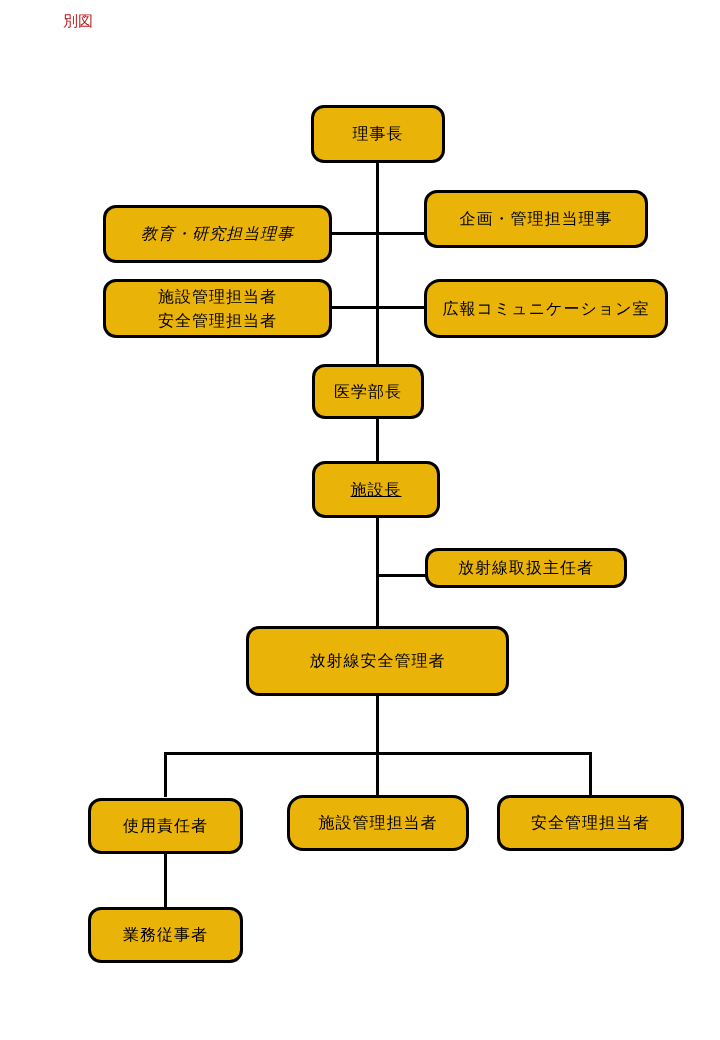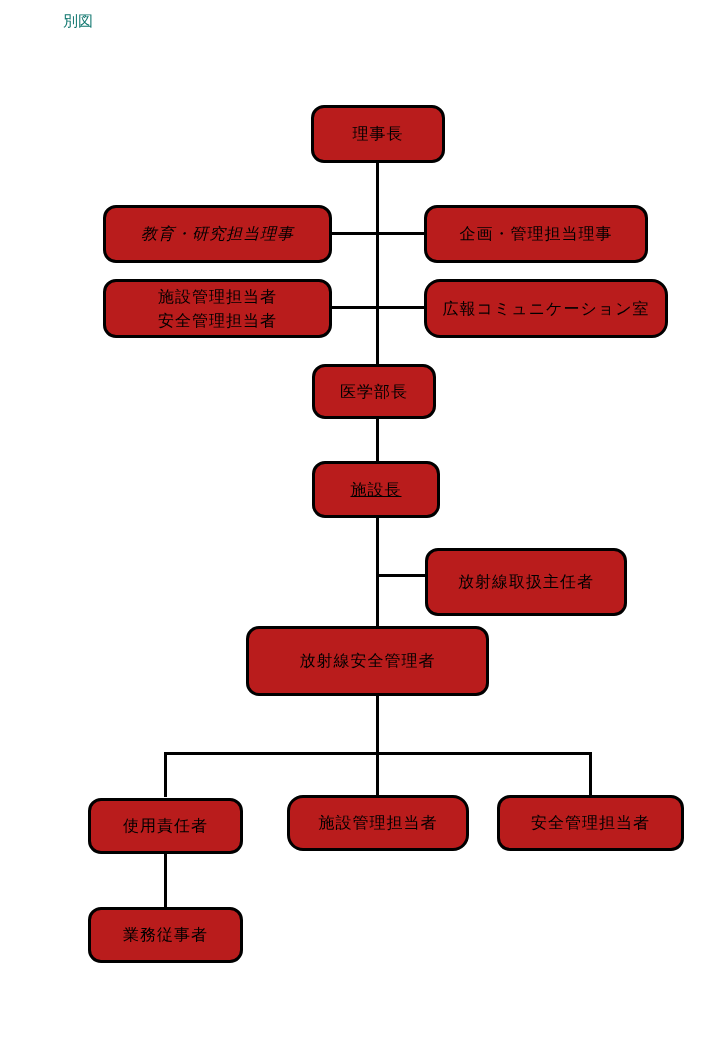--- a/index.html
+++ b/index.html
@@ -15,29 +15,29 @@
     overflow: hidden;
     font-family: "Liberation Serif", "DejaVu Serif", serif;
     color: #000000;
   }
   .caption {
     position: absolute;
     left: 63px;
     top: 12px;
     font-family: "Liberation Sans", "DejaVu Sans", sans-serif;
     font-size: 15px;
-    color: #0f766e;
+    color: #b91c1c;
     white-space: nowrap;
   }
   .node {
     position: absolute;
     box-sizing: border-box;
     border: 3px solid #000000;
     border-radius: 13px;
-    background: #b91c1c;
+    background: #eab308;
     display: flex;
     flex-direction: column;
     align-items: center;
     justify-content: center;
     text-align: center;
     font-size: 16px;
     letter-spacing: 1px;
     line-height: 1.45;
     white-space: nowrap;
     z-index: 2;
@@ -46,27 +46,27 @@
     position: absolute;
     background: #000000;
     z-index: 1;
   }
   .vline { width: 3px; }
   .hline { height: 3px; }
 
   
   #n-president      { left: 311px; top: 105px; width: 134px; height: 58px; }
   #n-edu-director   { left: 103px; top: 205px; width: 229px; height: 58px; font-style: italic; }
-  #n-plan-director  { left: 424px; top: 205px; width: 224px; height: 58px; }
+  #n-plan-director  { left: 424px; top: 190px; width: 224px; height: 58px; }
   #n-ri-committee   { left: 103px; top: 279px; width: 229px; height: 59px; }
   #n-pr-office      { left: 424px; top: 279px; width: 244px; height: 59px; border-radius: 16px; }
-  #n-medical-dean   { left: 312px; top: 364px; width: 124px; height: 55px; }
+  #n-medical-dean   { left: 312px; top: 364px; width: 112px; height: 55px; }
   #n-facility-head  { left: 312px; top: 461px; width: 128px; height: 57px; text-decoration: underline; }
-  #n-rad-chief      { left: 425px; top: 548px; width: 202px; height: 68px; }
-  #n-rad-safety-mgr { left: 246px; top: 626px; width: 243px; height: 70px; }
+  #n-rad-chief      { left: 425px; top: 548px; width: 202px; height: 40px; }
+  #n-rad-safety-mgr { left: 246px; top: 626px; width: 263px; height: 70px; }
   #n-use-resp       { left: 88px;  top: 798px; width: 155px; height: 56px; }
   #n-fac-mgmt       { left: 287px; top: 795px; width: 182px; height: 56px; border-radius: 16px; }
   #n-safety-mgmt    { left: 497px; top: 795px; width: 187px; height: 56px; }
   #n-workers        { left: 88px;  top: 907px; width: 155px; height: 56px; }
 
   
   #c-trunk-top      { left: 376px; top: 161px; height: 205px; }
   #c-row2-h         { left: 330px; top: 232px; width: 96px; }
   #c-row3-h         { left: 330px; top: 306px; width: 96px; }
   #c-dean-facility  { left: 376px; top: 417px; height: 46px; }

